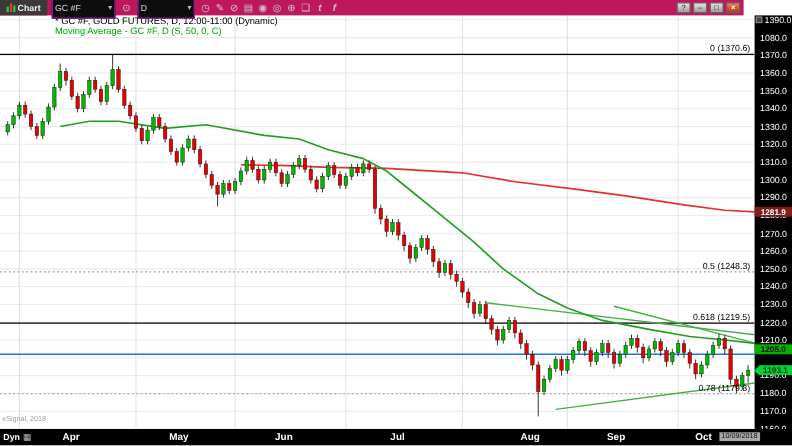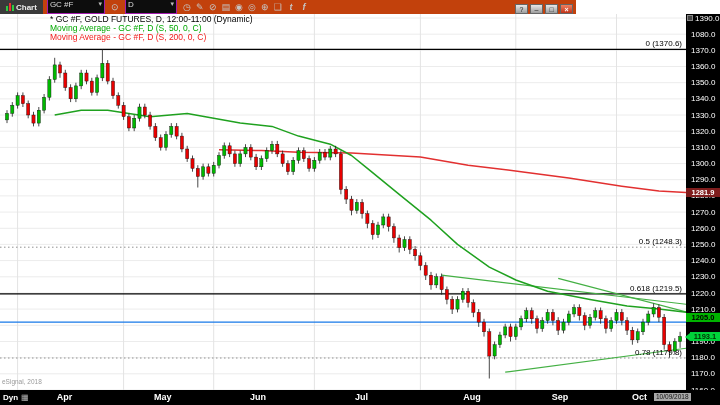--- a/index.html
+++ b/index.html
@@ -1,20 +1,20 @@
 <!DOCTYPE html>
 <html><head>
 <meta charset="utf-8">
 <style>
   html,body{margin:0;padding:0;}
   body{width:720px;height:405px;position:relative;overflow:hidden;background:#fff;
        font-family:"Liberation Sans",sans-serif;-webkit-font-smoothing:none;}
   
-  .toolbar{position:absolute;left:0;top:0;width:576px;height:14px;background:#c2410c;
-           display:flex;align-items:flex-end;gap:4px;z-index:30;}
+  .toolbar{position:absolute;left:0;top:0;width:676px;height:14px;background:#be185d;
+           display:flex;align-items:center;gap:4px;z-index:30;}
   .tab{height:14px;display:flex;align-items:center;gap:3px;padding:0 6px;background:#3a3a3a;
        color:#eee;font-size:8px;font-weight:bold;}
   .tab-icon{width:7px;height:8px;display:inline-block;position:relative;}
   .tab-icon i{position:absolute;bottom:0;width:2px;}
   .tab-icon i.g1{left:0;height:5px;background:#2ecc40;}
   .tab-icon i.g2{left:3px;height:8px;background:#e33;}
   .tab-icon i.g3{left:6px;height:6px;background:#2ecc40;}
   .combo{height:10px;background:#0d0d0d;border:1px solid #a21caf;color:#ddd;font-size:8px;
          display:flex;align-items:center;justify-content:space-between;padding:4px 2px;}
   .combo .caret{color:#bbb;font-size:7px;margin-left:4px;}
@@ -392,21 +392,20 @@
       <line x1="680.1" x2="680.1" y1="331.8" y2="347.9" stroke="#1a1a1a" stroke-width="0.8"></line>
       <rect x="678.5" y="336.5" width="3.2" height="5.0" fill="#00b800" stroke="#111" stroke-width="0.4"></rect>
       <text x="682" y="46.4" text-anchor="end" font-size="8" fill="#000">0 (1370.6)</text>
       <text x="682" y="244.2" text-anchor="end" font-size="8" fill="#000">0.5 (1248.3)</text>
       <text x="682" y="290.8" text-anchor="end" font-size="8" fill="#000">0.618 (1219.5)</text>
       <text x="682" y="355.0" text-anchor="end" font-size="8" fill="#000">0.78 (1179.8)</text>
     </svg>
   <div class="legend">
     <div style="color: rgb(0, 0, 0);">* GC #F, GOLD FUTURES, D, 12:00-11:00 (Dynamic)</div>
     <div style="color: rgb(0, 168, 0);">Moving Average - GC #F, D (S, 50, 0, C)</div>
-    <div style="color: rgb(240, 24, 24);">Moving Average - GC #F, D (S, 200, 0, C)</div>
   </div>
   <div class="watermark">eSignal, 2018</div>
 </div>
 
 <div id="price-axis">
   <span class="axis-gear"></span>
 <div class="ytick" style="top: -0.5px; left: 9px;">1390.0</div>
     <div class="ytick" style="top: 15.7px;">1080.0</div>
     <div class="ytick" style="top: 31.8px;">1370.0</div>
     <div class="ytick" style="top: 48px;">1360.0</div>
@@ -443,16 +442,16 @@
   </div>
 
 <div id="bottom-bar">
   <span class="dyn">Dyn</span>
   <span class="dyn-icon">▦</span>
   <span class="datebox" style="left:654px;">10/09/2018</span>
 <div class="month" style="left: 64.6px;">Apr</div>
     <div class="month" style="left: 162.7px;">May</div>
     <div class="month" style="left: 258.1px;">Jun</div>
     <div class="month" style="left: 361.4px;">Jul</div>
-    <div class="month" style="left: 472px; text-align: center;">Aug</div>
+    <div class="month" style="left: 482px; text-align: center;">Aug</div>
     <div class="month" style="left: 560.1px;">Sep</div>
     <div class="month" style="left: 639.6px;">Oct</div>
   </div>
 
 </body></html>

